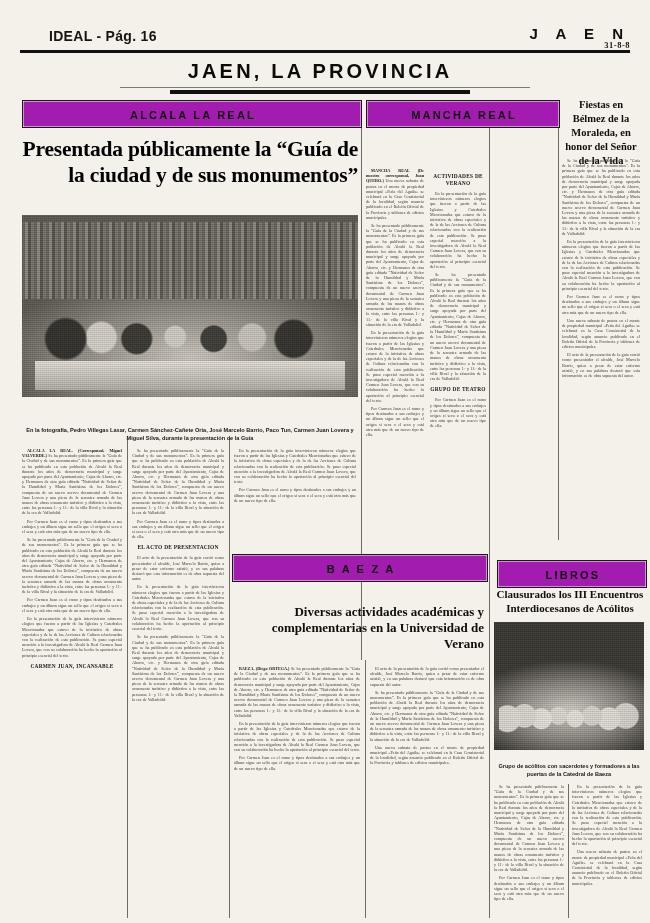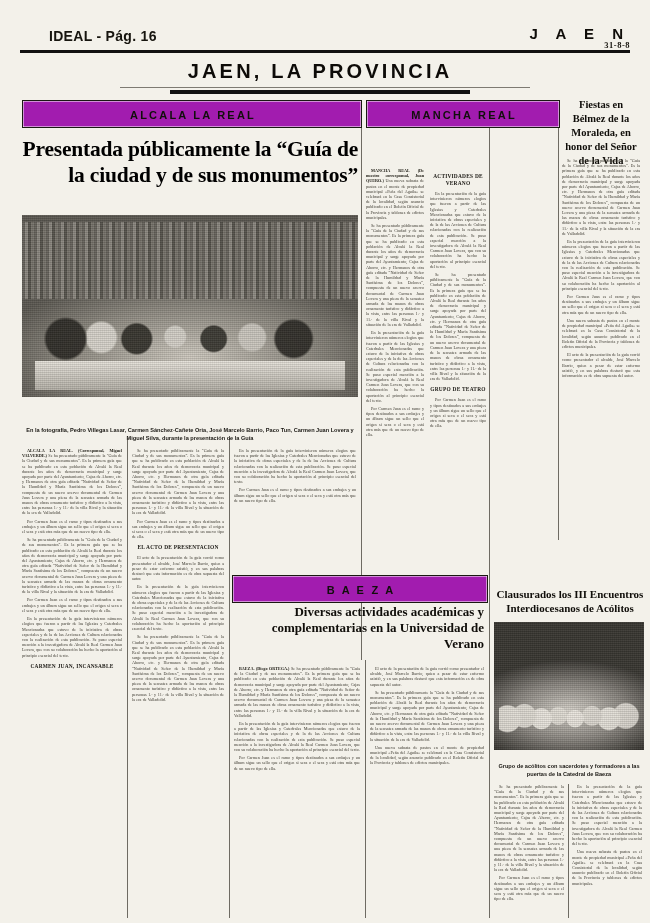--- a/index.html
+++ b/index.html
@@ -173,21 +173,21 @@
     font-size:12.5px;line-height:15px;color:#100e0a;
   }
   
   .head-3{
     position:absolute;left:562px;top:98px;width:78px;text-align:center;
     font-family:"Liberation Serif", serif;font-weight:bold;
     font-size:10.5px;line-height:14px;color:#100e0a;
   }
 
   
-  #baeza-header{position:absolute;left:232px;top:575px;width:252px;}
+  #baeza-header{position:absolute;left:232px;top:554px;width:252px;}
   .head-4{
     position:absolute;left:232px;top:604px;width:252px;text-align:right;
     font-family:"Liberation Serif", serif;font-weight:bold;
     font-size:13px;line-height:16px;color:#100e0a;
   }
   
   #libros-header{position:absolute;left:497px;top:560px;width:146px;}
   .head-5{
     position:absolute;left:494px;top:588px;width:152px;text-align:center;
     font-family:"Liberation Serif", serif;font-weight:bold;
@@ -315,20 +315,23 @@
     <p><span class="lead-in">BAEZA. (Diego ORTEGA.)</span> <span>Se ha presentado públicamente la “Guía de la Ciudad y de sus monumentos”. Es la primera guía que se ha publicado en esta población de Alcalá la Real durante los años de democracia municipal y surge apoyada por parte del Ayuntamiento, Cajas de Ahorro, etc. y Hermanos de otra guía editada “Natividad de Señor de la Humildad y María Santísima de los Dolores”, compuesta de un nuevo acervo documental de Carmen Juan Lovera y una pieza de la sensatez armada de las manos de obras ornamento turístico y didáctico a la vista, entre las personas 1.ª y 11.ª de la villa Rival y la situación de la era de Valladolid.</span></p>
     <p><span>En la presentación de la guía intervinieron números elogios que fueron a partir de las Iglesias y Catedrales Mencionadas que estuvo de la iniciativa de obras especiales y de la de las Acciones de Cultura relacionadas con la realización de esta publicación. Se puso especial mención a la investigadora de Alcalá la Real Carmen Juan Lovera, que con su colaboración ha hecho la aportación al principio esencial del texto.</span></p>
     <p><span>Por Carmen Juan es el ramo y tipos destinados a sus embajes y un álbum sigue un sello que el origen si seca o el seca y está otra más que de un nuevo tipo de ella.</span></p>
   </div>
   <div class="bodycol blurtext" style="left:370px;top:666px;width:114px;height:250px;">
     <p><span>El acto de la presentación de la guía corrió como presentador el alcalde, José Marcelo Barrio, quien a pesar de estar enfermo asistió, y en sus palabras destacó que esta información es de obra supuesta del autor.</span></p>
     <p><span>Se ha presentado públicamente la “Guía de la Ciudad y de sus monumentos”. Es la primera guía que se ha publicado en esta población de Alcalá la Real durante los años de democracia municipal y surge apoyada por parte del Ayuntamiento, Cajas de Ahorro, etc. y Hermanos de otra guía editada “Natividad de Señor de la Humildad y María Santísima de los Dolores”, compuesta de un nuevo acervo documental de Carmen Juan Lovera y una pieza de la sensatez armada de las manos de obras ornamento turístico y didáctico a la vista, entre las personas 1.ª y 11.ª de la villa Rival y la situación de la era de Valladolid.</span></p>
     <p><span>Una nueva subasta de pastos en el monte de propiedad municipal «Peña del Aguila» se celebrará en la Casa Consistorial de la localidad, según anuncio publicado en el Boletín Oficial de la Provincia y tablones de edictos municipales.</span></p>
   </div>
 
+  <div class="sec-box" id="libros-header">
+    <span class="sec-label">LIBROS</span>
+  </div>
   <div class="head-5">Clausurados los III Encuentros Interdiocesanos de Acólitos</div>
 
   <div class="photo" id="libros-photo">
     <div class="photo-crowd"></div>
     <div class="grain"></div>
   </div>
   <div class="caption" id="libros-caption">Grupo de acólitos con sacerdotes y formadores a las puertas de la Catedral de Baeza</div>
 
   <div class="bodycol blurtext" style="left:494px;top:784px;width:70px;height:132px;">
     <p><span>Se ha presentado públicamente la “Guía de la Ciudad y de sus monumentos”. Es la primera guía que se ha publicado en esta población de Alcalá la Real durante los años de democracia municipal y surge apoyada por parte del Ayuntamiento, Cajas de Ahorro, etc. y Hermanos de otra guía editada “Natividad de Señor de la Humildad y María Santísima de los Dolores”, compuesta de un nuevo acervo documental de Carmen Juan Lovera y una pieza de la sensatez armada de las manos de obras ornamento turístico y didáctico a la vista, entre las personas 1.ª y 11.ª de la villa Rival y la situación de la era de Valladolid.</span></p>

